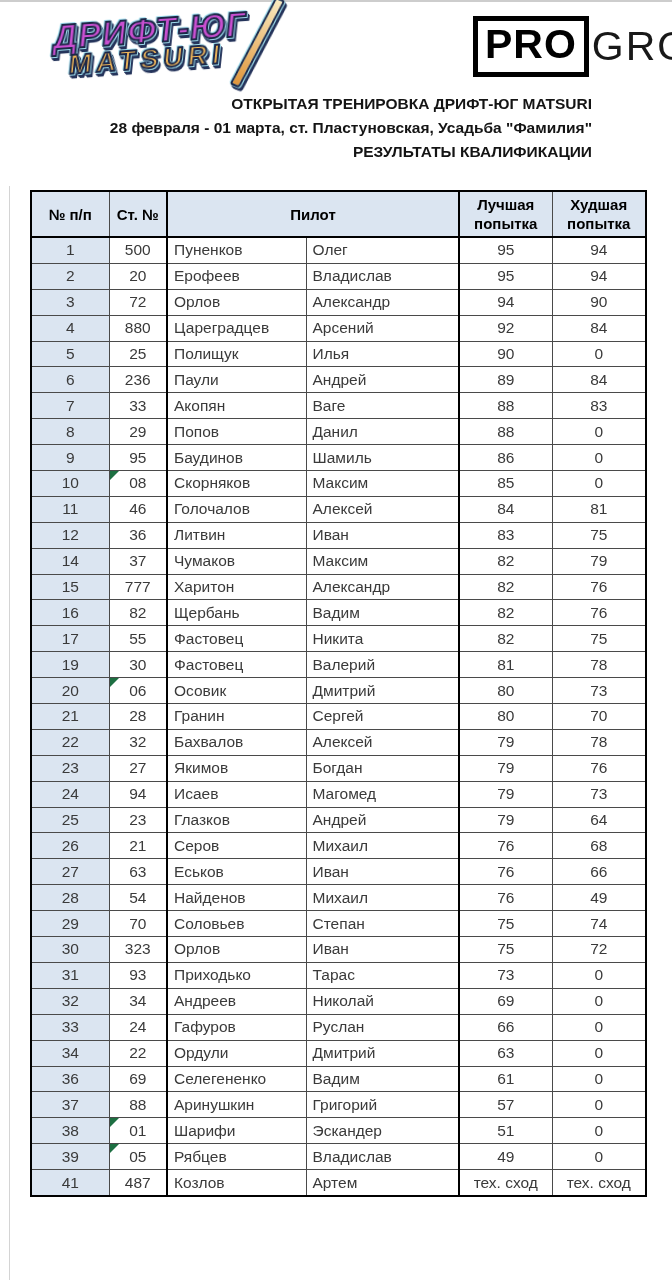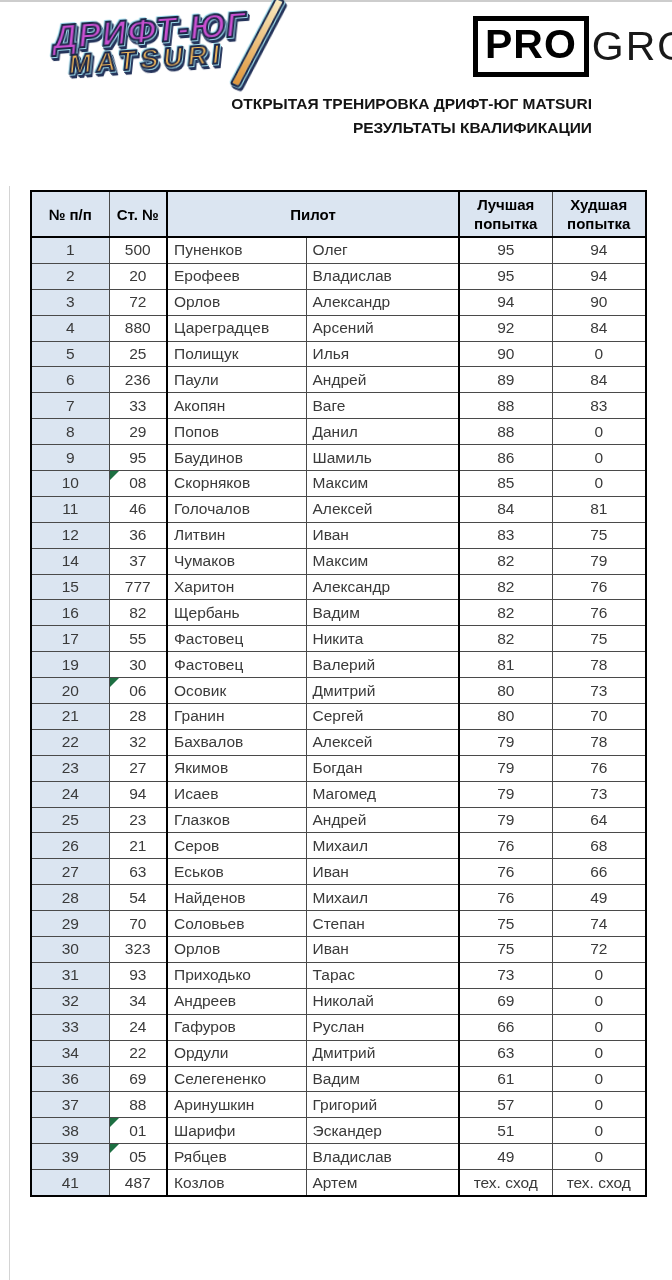--- a/index.html
+++ b/index.html
@@ -75,20 +75,21 @@
     <div class="katana"></div>
   </div>
 
   <div class="logo-right">
     <span class="pro-box">PRO</span>
     <span class="gro">GRO</span>
   </div>
 
   <div class="titles">
     <div>ОТКРЫТАЯ ТРЕНИРОВКА ДРИФТ-ЮГ MATSURI</div>
+    <div>28 февраля - 01 марта, ст. Пластуновская, Усадьба "Фамилия"</div>
     <div>РЕЗУЛЬТАТЫ КВАЛИФИКАЦИИ</div>
   </div>
 
   <div class="tbl-wrap">
     <table>
       <colgroup>
         <col style="width:78px">
           <col style="width:58px">
           <col style="width:139px">
         <col style="width:153px">

